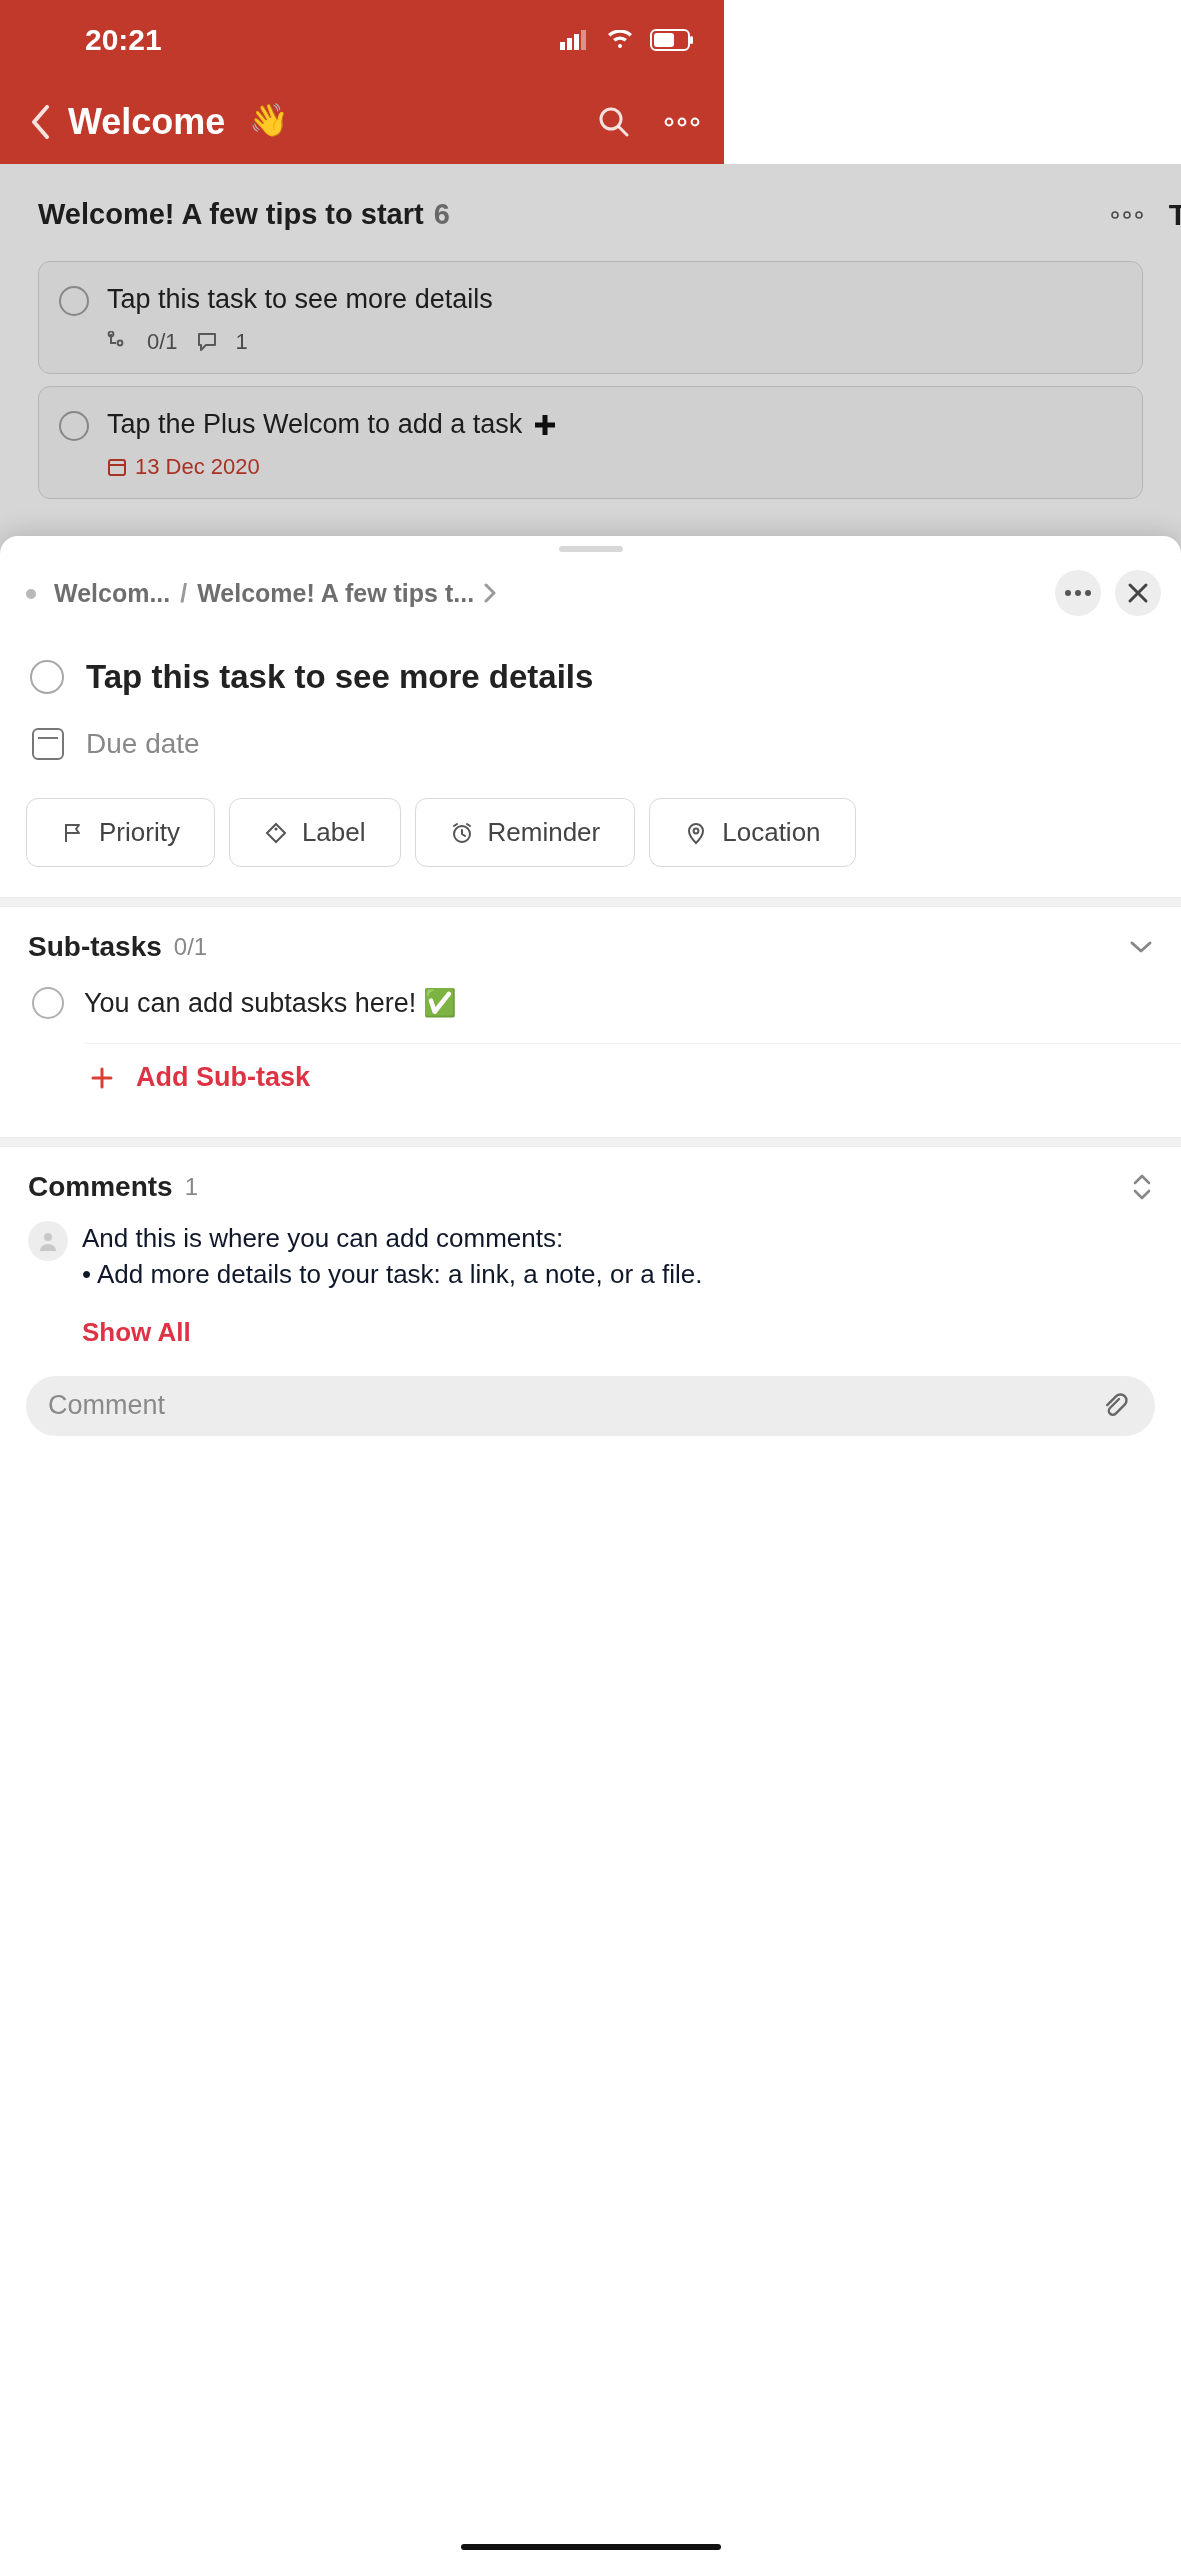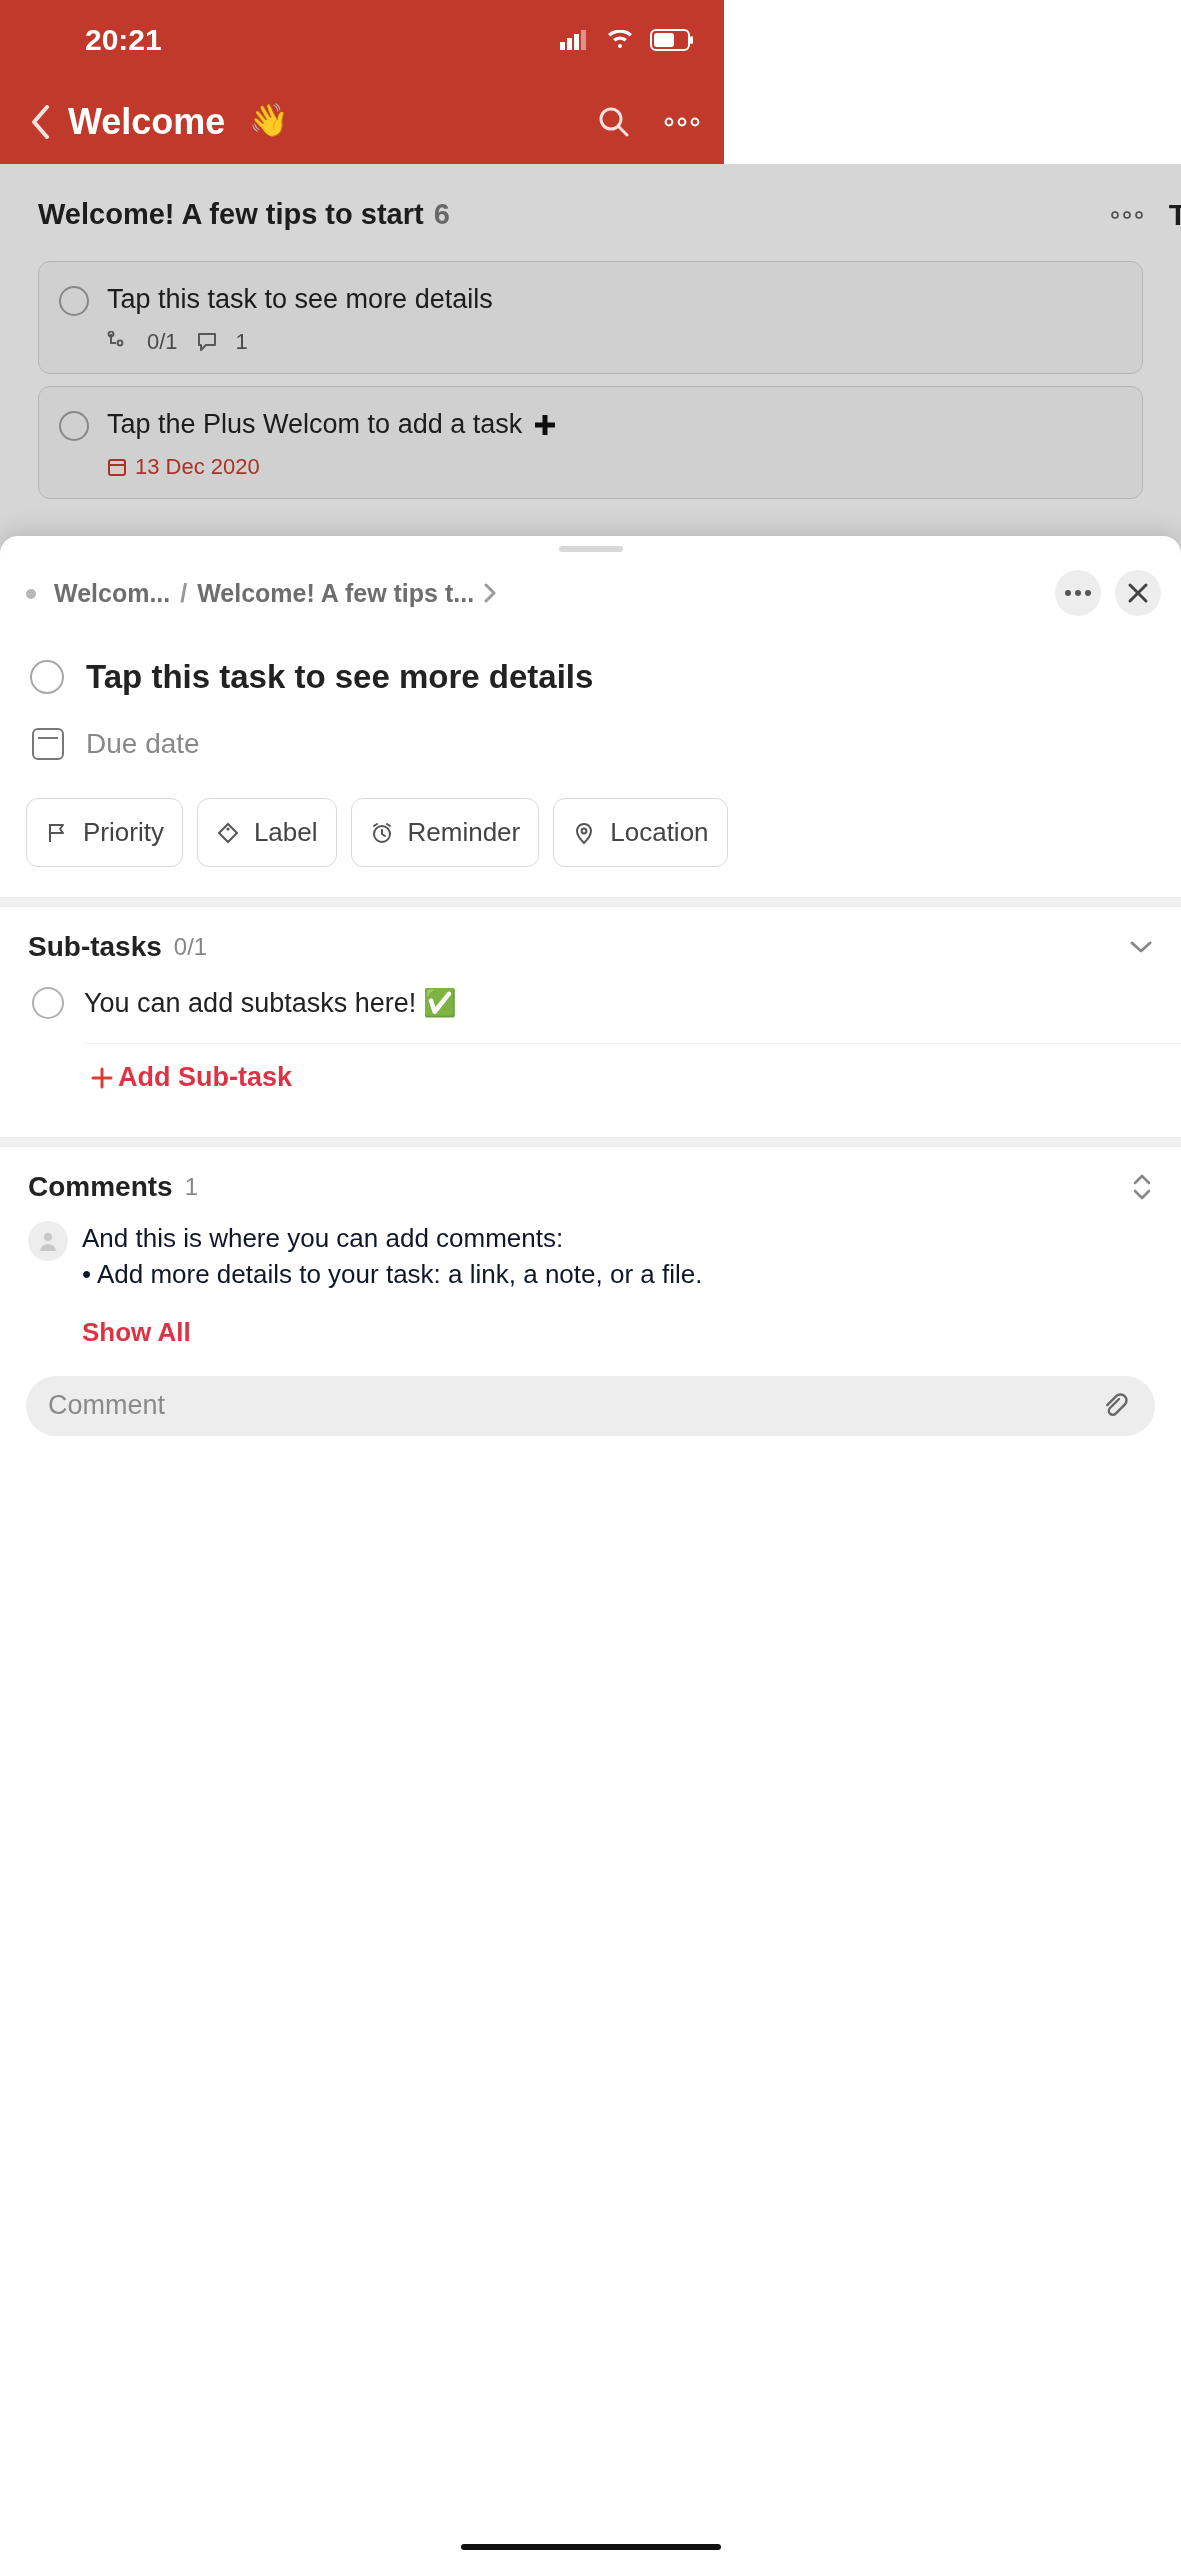--- a/index.html
+++ b/index.html
@@ -44,35 +44,35 @@
   .task-row { display:flex; align-items:center; padding:42px 28px 10px 30px; gap:22px; }
   .task-circle { width:34px; height:34px; border:2px solid #a8a8a8; border-radius:50%; }
   .task-title-text { font-size:33px; font-weight:700; color:#222; }
 
   .due-row { display:flex; align-items:center; gap:22px; padding:22px 28px 38px 32px; }
   .due-ic { width:32px; height:32px; border:2px solid #777; border-radius:6px; position:relative; }
   .due-ic::after { content:""; position:absolute; left:4px; right:4px; top:7px; height:2px; background:#777; }
   .due-txt { font-size:28px; color:#888; }
 
   .chips { display:flex; gap:14px; padding:0 0 30px 26px; overflow:hidden; }
-  .chip { border:1px solid #d8d8d8; border-radius:12px; padding:18px 18px; display:flex; align-items:center; gap:14px; font-size:26px; color:#444; font-weight:500; flex:0 0 auto; }
+  .chip { border:1px solid #d8d8d8; border-radius:12px; padding:18px 34px; display:flex; align-items:center; gap:14px; font-size:26px; color:#444; font-weight:500; flex:0 0 auto; }
 
   .divider { height:10px; background:#f1f1f1; border-top:1px solid #eaeaea; border-bottom:1px solid #eaeaea; }
 
   .sect { padding:24px 28px; }
   .sect-head { display:flex; align-items:center; }
   .sect-title { font-size:28px; font-weight:700; color:#222; }
   .sect-count { font-size:24px; color:#888; margin-left:12px; font-weight:500; }
   .sect-toggle { margin-left:auto; }
 
   .subtask-row { display:flex; align-items:center; gap:20px; padding:24px 0 24px 4px; }
   .subtask-circ { width:32px; height:32px; border:2px solid #b0b0b0; border-radius:50%; }
   .subtask-text { font-size:27px; color:#222; }
 
-  .add-row { display:flex; align-items:center; gap:0; padding:18px 0 20px 2px; border-top:1px solid #eee; margin-left:56px; margin-right:-28px; }
+  .add-row { display:flex; align-items:center; gap:18px; padding:18px 0 20px 2px; border-top:1px solid #eee; margin-left:56px; margin-right:-28px; }
   .plus { width:32px; color:#d34; display:flex; align-items:center; justify-content:center; }
   .add-text { font-size:27px; font-weight:700; color:#d34; }
 
   .comment-block { display:flex; gap:14px; padding:18px 0 6px 0; }
   .avatar { width:40px; height:40px; border-radius:50%; background:#ededed; display:flex; align-items:center; justify-content:center; }
   .ctext { font-size:26px; color:#0f172a; line-height:1.38; flex:1; }
   .showall { font-size:26px; font-weight:700; color:#d34; padding:18px 0 10px 54px; }
 
   .cbar { margin:14px 26px 28px 26px; background:#ededee; border-radius:40px; height:60px; display:flex; align-items:center; padding:0 22px; }
   .cbar .ph { font-size:27px; color:#8a8a8a; flex:1; }

